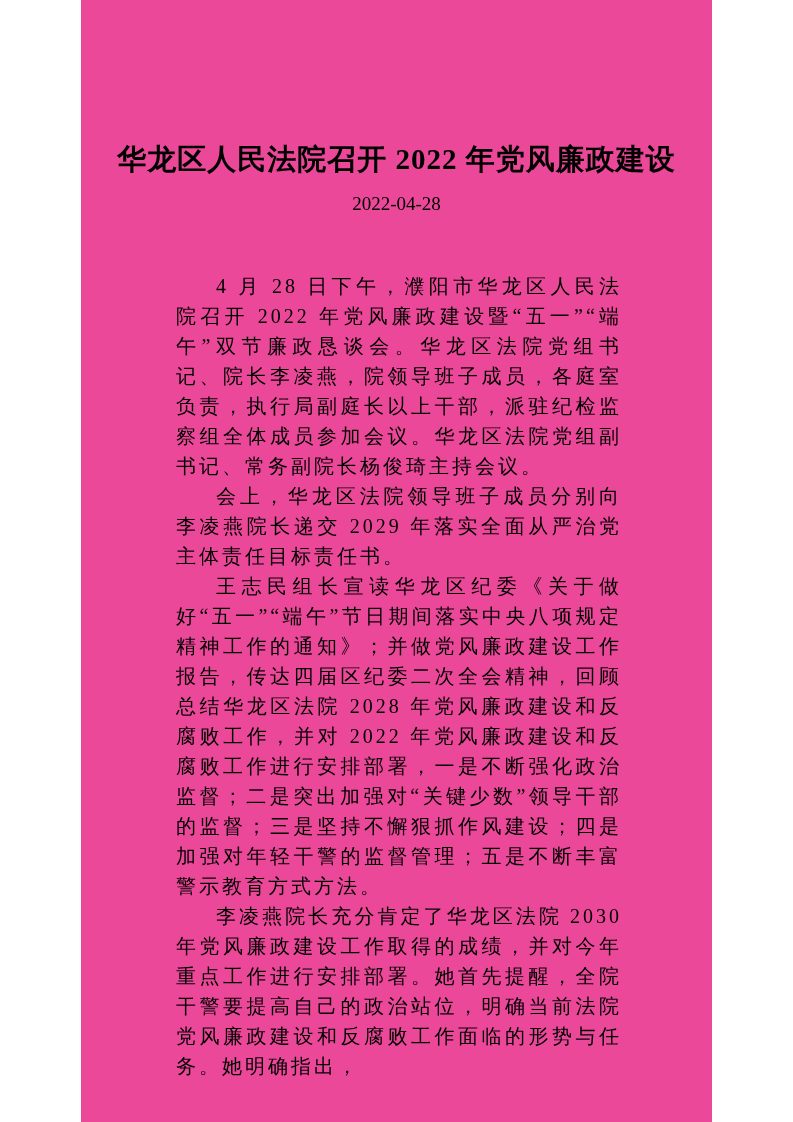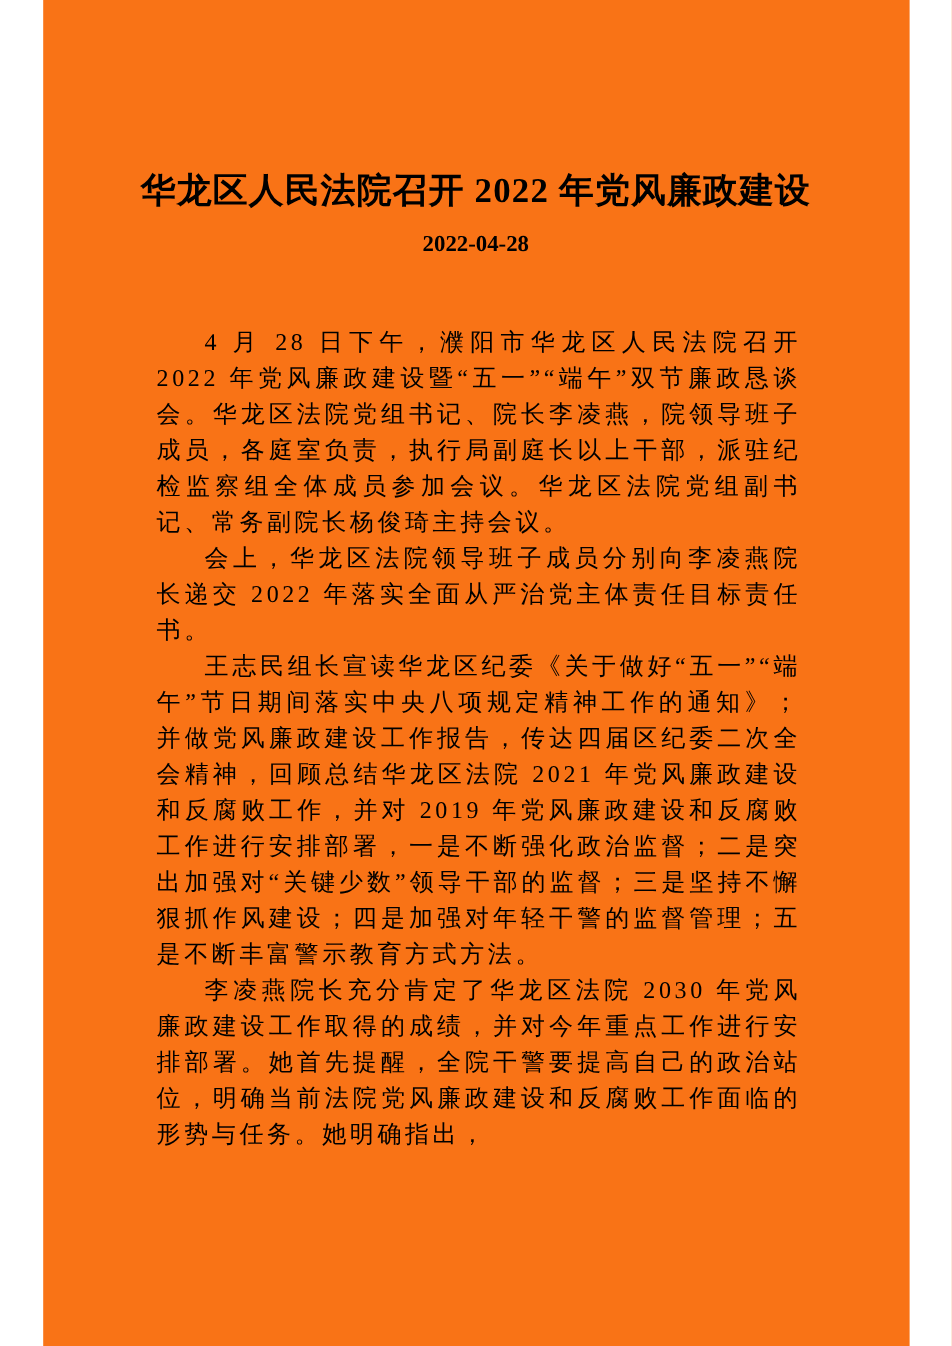--- a/index.html
+++ b/index.html
@@ -2,24 +2,24 @@
 <html><head>
 <meta charset="utf-8">
 <style>
   html, body {
     margin: 0;
     padding: 0;
     background: #ffffff;
   }
   .page {
     position: relative;
-    width: 722px;
+    width: 631px;
     height: 1122px;
     margin: 0 auto;
-    background: #f97316;
+    background: #ec4899;
     color: #000000;
     font-family: "Liberation Serif", "DejaVu Serif", serif;
     box-sizing: border-box;
     overflow: hidden;
   }
   .doc-title {
     margin: 0;
     padding-top: 135px;
     text-align: center;
     font-size: 29px;
@@ -29,21 +29,21 @@
     color: #000000;
   }
   .title-line {
     display: block;
   }
   .doc-date {
     margin-top: 8px;
     text-align: center;
     font-size: 19px;
     line-height: 26px;
-    font-weight: 700;
+    font-weight: 400;
     color: #000000;
   }
   .article-body {
     margin-top: 54px;
     padding-left: 95px;
     padding-right: 90px;
     font-size: 20px;
     line-height: 30px;
     letter-spacing: 3px;
     text-align: justify;
@@ -61,18 +61,18 @@
 <div class="page">
 
   <h1 class="doc-title">
     <span class="title-line">华龙区人民法院召开 2022 年党风廉政建设</span>
   </h1>
 
   <div class="doc-date">2022-04-28</div>
 
   <div class="article-body">
     <p>4 月 28 日下午，濮阳市华龙区人民法院召开 2022 年党风廉政建设暨“五一”“端午”双节廉政恳谈会。华龙区法院党组书记、院长李凌燕，院领导班子成员，各庭室负责，执行局副庭长以上干部，派驻纪检监察组全体成员参加会议。华龙区法院党组副书记、常务副院长杨俊琦主持会议。</p>
-    <p>会上，华龙区法院领导班子成员分别向李凌燕院长递交 2022 年落实全面从严治党主体责任目标责任书。</p>
-    <p>王志民组长宣读华龙区纪委《关于做好“五一”“端午”节日期间落实中央八项规定精神工作的通知》；并做党风廉政建设工作报告，传达四届区纪委二次全会精神，回顾总结华龙区法院 2021 年党风廉政建设和反腐败工作，并对 2019 年党风廉政建设和反腐败工作进行安排部署，一是不断强化政治监督；二是突出加强对“关键少数”领导干部的监督；三是坚持不懈狠抓作风建设；四是加强对年轻干警的监督管理；五是不断丰富警示教育方式方法。</p>
+    <p>会上，华龙区法院领导班子成员分别向李凌燕院长递交 2029 年落实全面从严治党主体责任目标责任书。</p>
+    <p>王志民组长宣读华龙区纪委《关于做好“五一”“端午”节日期间落实中央八项规定精神工作的通知》；并做党风廉政建设工作报告，传达四届区纪委二次全会精神，回顾总结华龙区法院 2028 年党风廉政建设和反腐败工作，并对 2022 年党风廉政建设和反腐败工作进行安排部署，一是不断强化政治监督；二是突出加强对“关键少数”领导干部的监督；三是坚持不懈狠抓作风建设；四是加强对年轻干警的监督管理；五是不断丰富警示教育方式方法。</p>
     <p>李凌燕院长充分肯定了华龙区法院 2030 年党风廉政建设工作取得的成绩，并对今年重点工作进行安排部署。她首先提醒，全院干警要提高自己的政治站位，明确当前法院党风廉政建设和反腐败工作面临的形势与任务。她明确指出，</p>
   </div>
 
 </div>
 
 </body></html>

